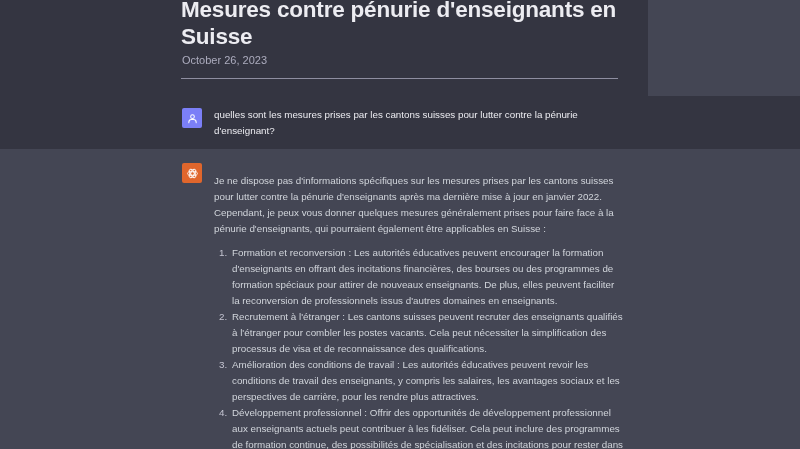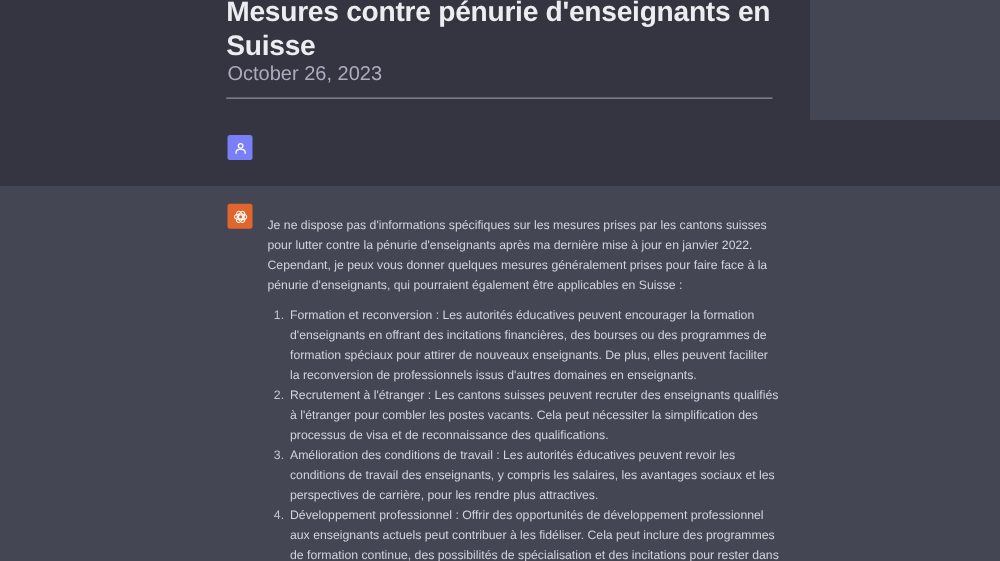--- a/index.html
+++ b/index.html
@@ -31,21 +31,21 @@
       font-size: 22.5px;
       font-weight: 700;
       line-height: 27px;
       letter-spacing: -0.2px;
     }
     .date {
       position: absolute;
       left: 182px;
       top: 53px;
       color: #acacbe;
-      font-size: 16px;
+      font-size: 11px;
       line-height: 14px;
     }
     .divider {
       position: absolute;
       left: 181px;
       top: 78px;
       width: 437px;
       height: 1px;
       background: #8e8ea0;
     }
@@ -107,20 +107,21 @@
   <div class="divider"></div>
 </div>
 
 <div class="user-block">
   <div class="avatar user">
     <svg width="11" height="11" viewBox="0 0 24 24" fill="none" stroke="#ffffff" stroke-width="2.2" stroke-linecap="round" stroke-linejoin="round">
       <circle cx="12" cy="8" r="4"></circle>
       <path d="M4 21v-1a6 6 0 0 1 6-6h4a6 6 0 0 1 6 6v1"></path>
     </svg>
   </div>
+  <div class="msg user-msg">quelles sont les mesures prises par les cantons suisses pour lutter contre la pénurie d'enseignant?</div>
 </div>
 
 <div class="ai-block">
   <div class="avatar ai">
     <svg width="13" height="13" viewBox="0 0 24 24" fill="none" stroke="#ffffff" stroke-width="1.6">
       <circle cx="12" cy="12" r="3.2"></circle>
       <ellipse cx="12" cy="12" rx="9" ry="4.2"></ellipse>
       <ellipse cx="12" cy="12" rx="9" ry="4.2" transform="rotate(60 12 12)"></ellipse>
       <ellipse cx="12" cy="12" rx="9" ry="4.2" transform="rotate(120 12 12)"></ellipse>
     </svg>

